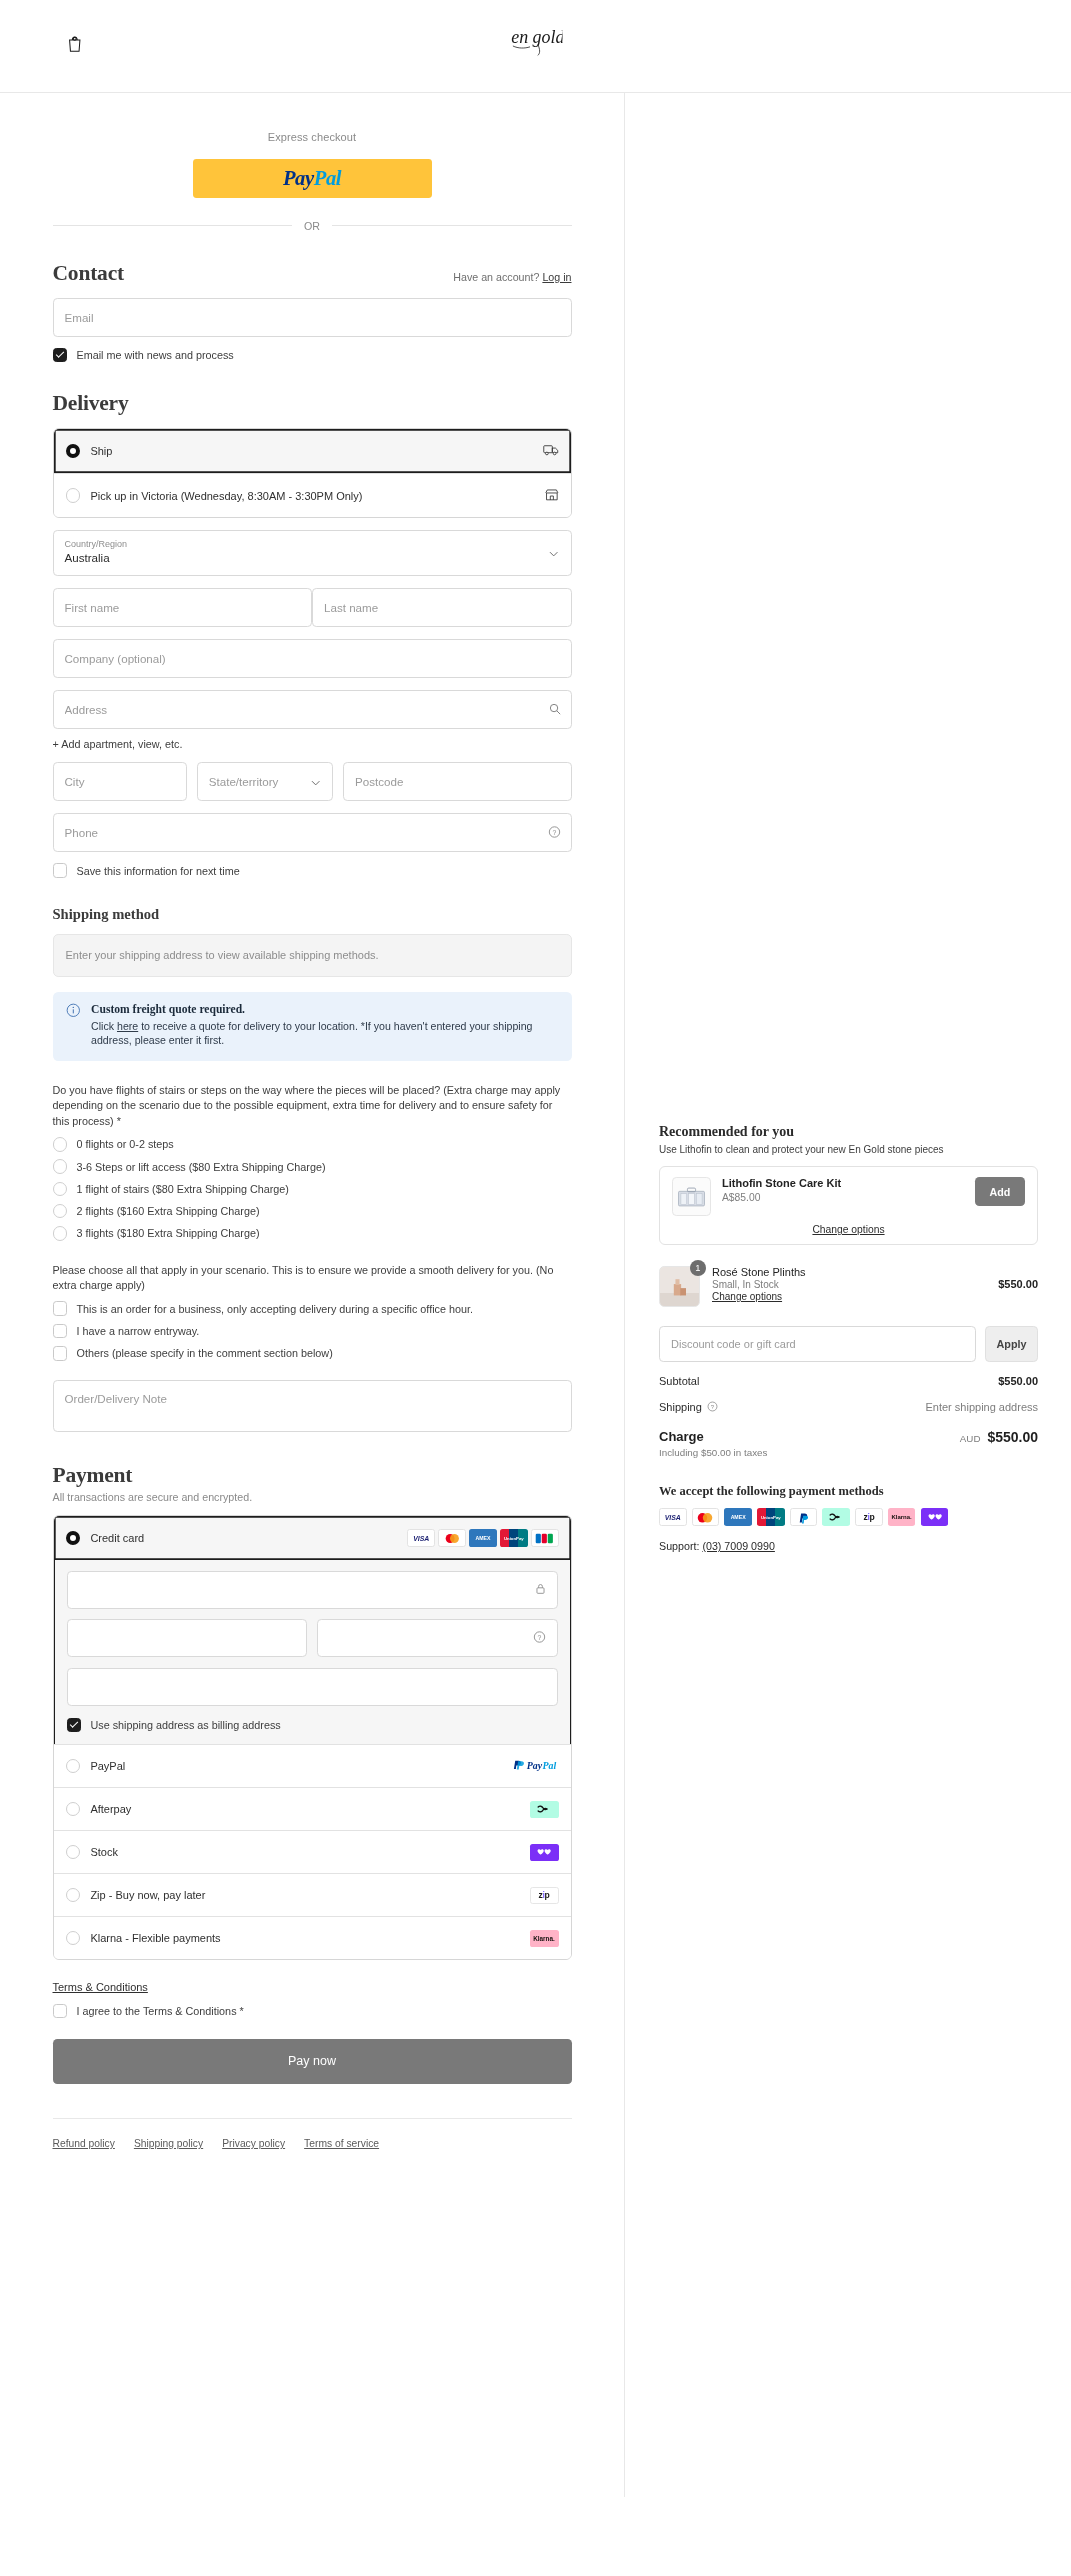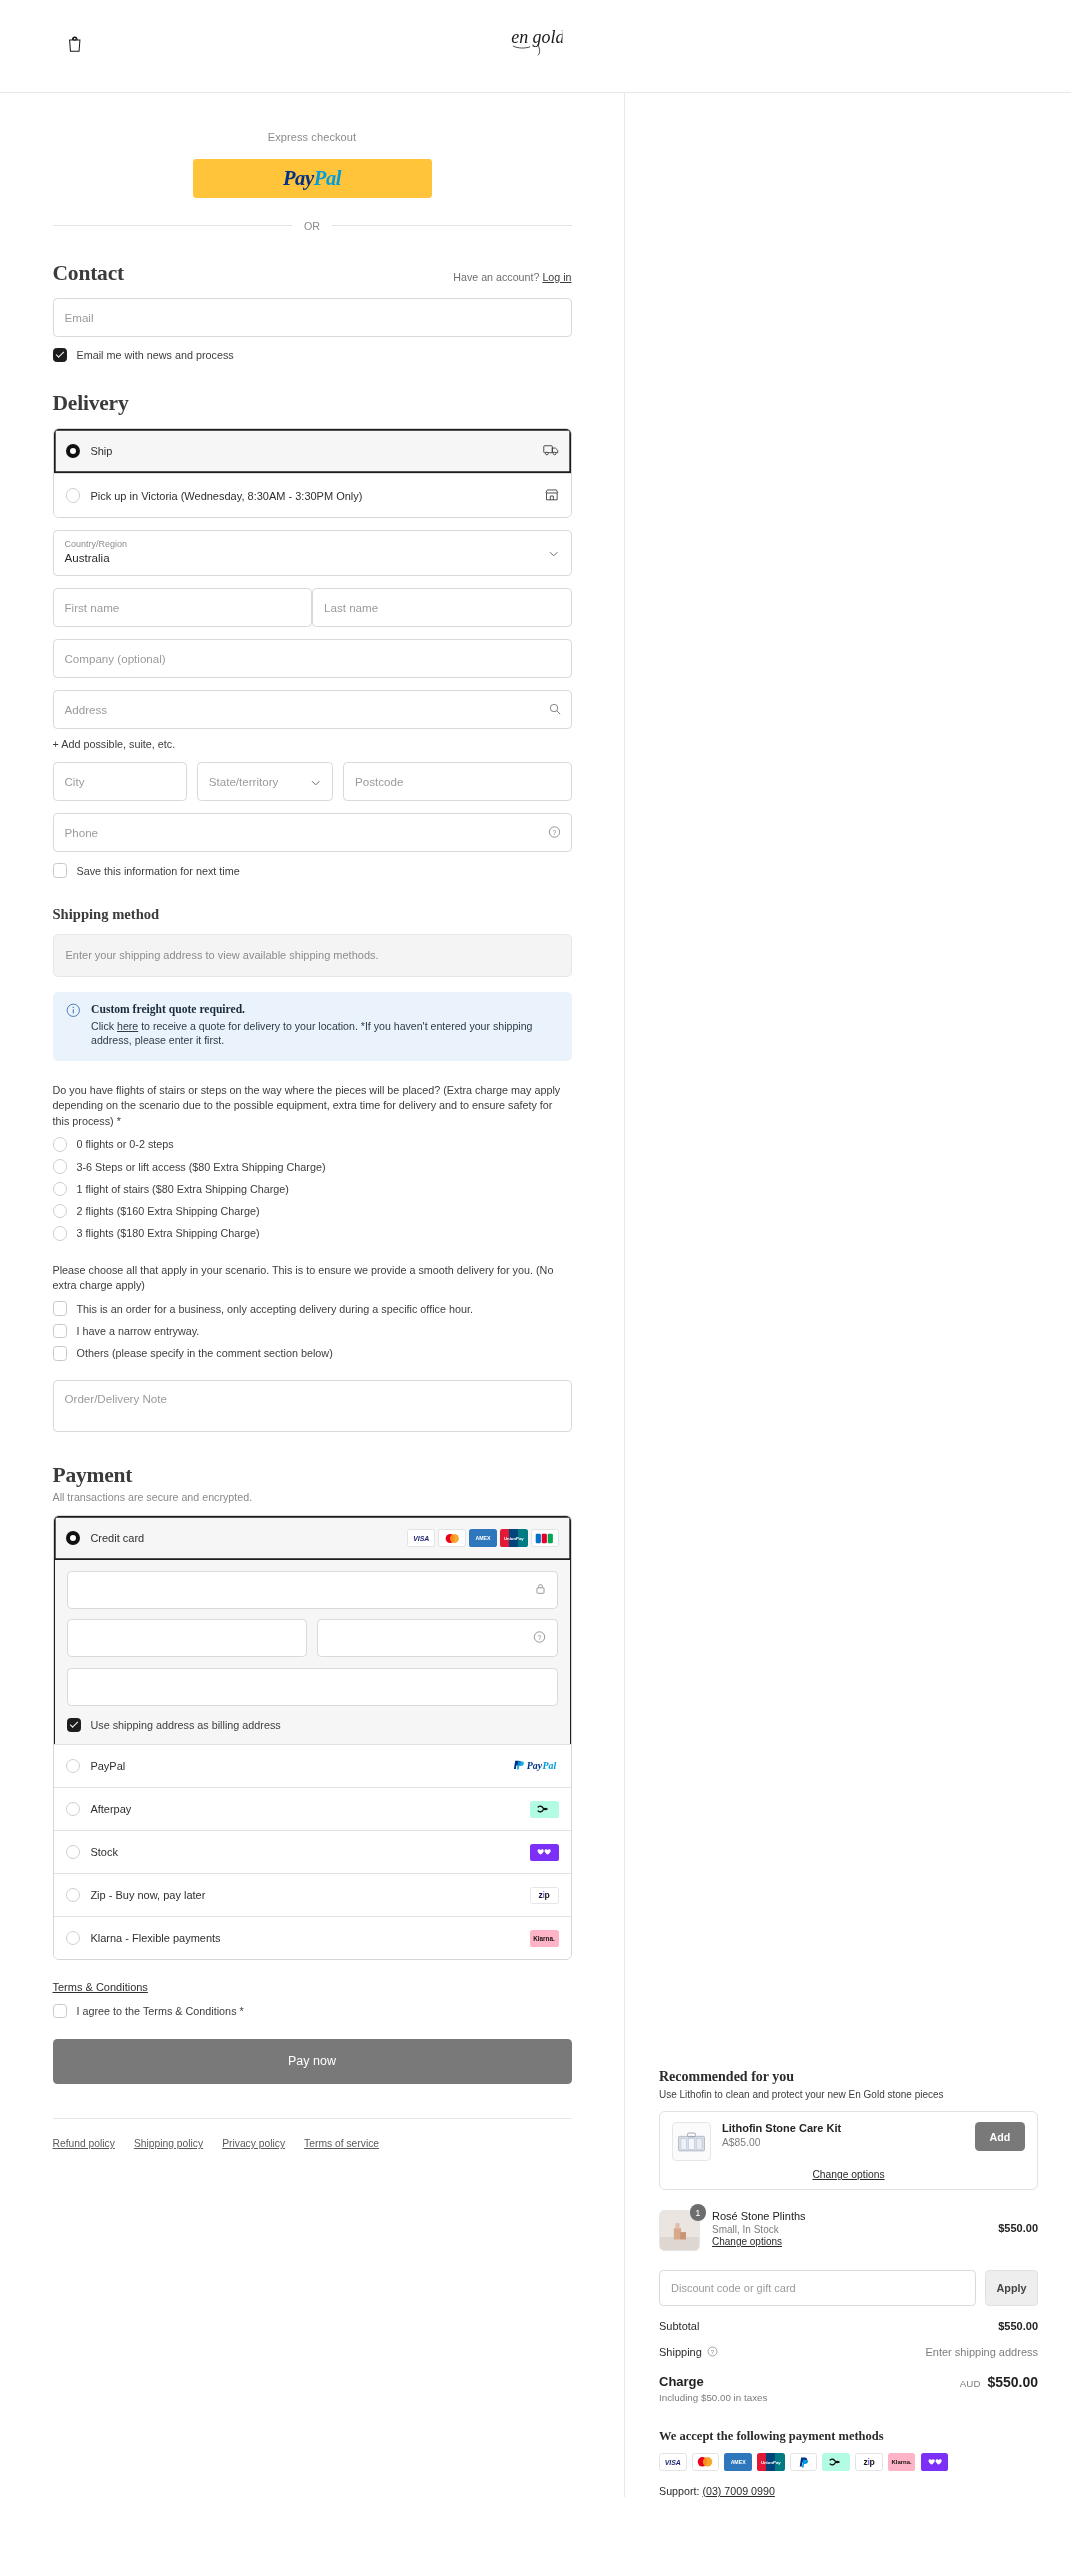--- a/index.html
+++ b/index.html
@@ -16,21 +16,21 @@
   .header {
     height: 93px;
     border-bottom: 0.9px solid #e8e8e8;
     position: relative;
     background: #fff;
   }
   .bag-icon { position: absolute; left: 67px; top: 34px; }
   .logo { position: absolute; left: 50%; top: 20.6px; transform: translateX(-50%); }
 
   
-  .page { display: flex; align-items: flex-end; width: 1072px; }
+  .page { display: flex; align-items: center; width: 1072px; }
   .left-col {
     width: 625px;
     border-right: 0.9px solid #e8e8e8;
     min-height: 2404px;
     padding-bottom: 34px;
     background:#fff;
   }
   .right-col { width: 447px; padding: 86px 34px 0 34px; background: #fff; }
 
   .lwrap { width: 519px; margin: 0 auto; padding-top: 38px; }
@@ -335,21 +335,21 @@
         <div class="field-wrap">
           <input class="field" placeholder="Address" style="">
           <span class="field-icon">
             <svg width="12" height="12" viewBox="0 0 15 15">
                 <circle cx="6.3" cy="6.3" r="4.6" stroke="#7d7d7d" stroke-width="1.2" fill="none"></circle>
                 <path d="M9.8 9.8L14 14" stroke="#7d7d7d" stroke-width="1.2"></path>
               </svg>
           </span>
         </div>
 
-        <div class="addapt">+ Add possible, suite, etc.</div>
+        <div class="addapt">+ Add apartment, view, etc.</div>
 
         <div class="row3">
           <input class="field" placeholder="City" style="">
           <div class="sel-small">
             <select>
               <option>State/territory</option>
             </select>
             <span class="chev">
               <svg width="9.4" height="6" viewBox="0 0 12 8">
                   <path d="M1 1.5L6 6.5l5-5" stroke="#6b6b6b" stroke-width="1.3" fill="none"></path>

